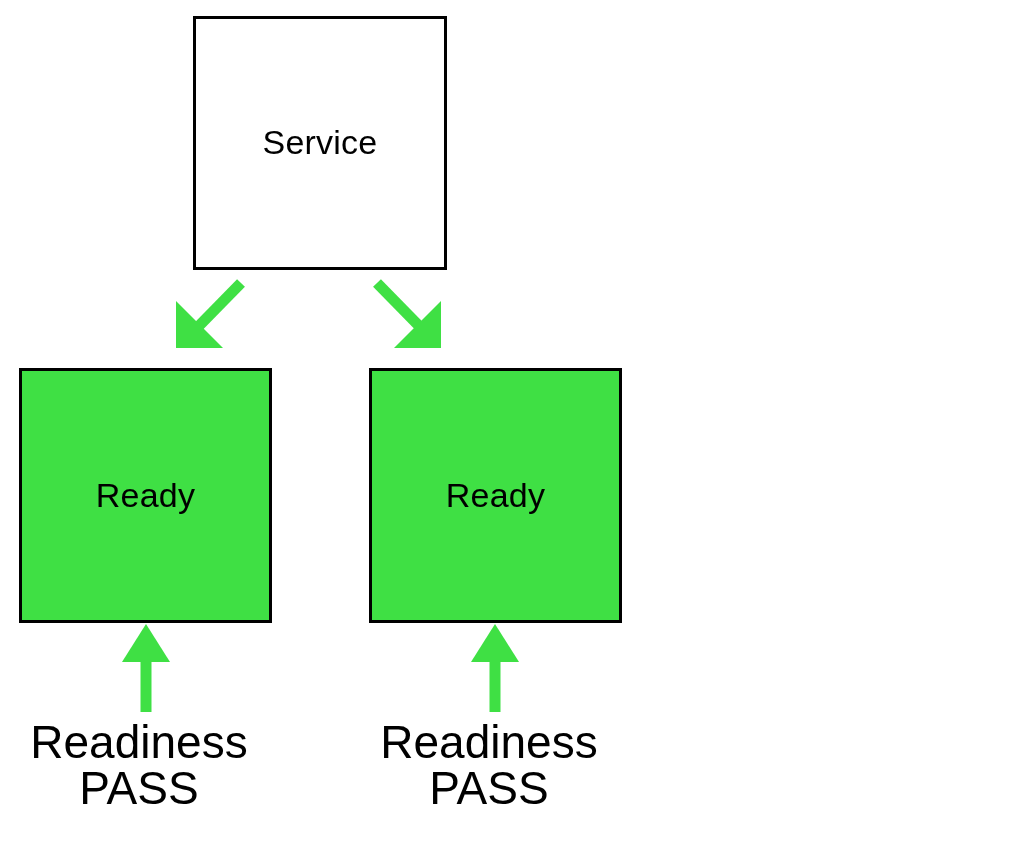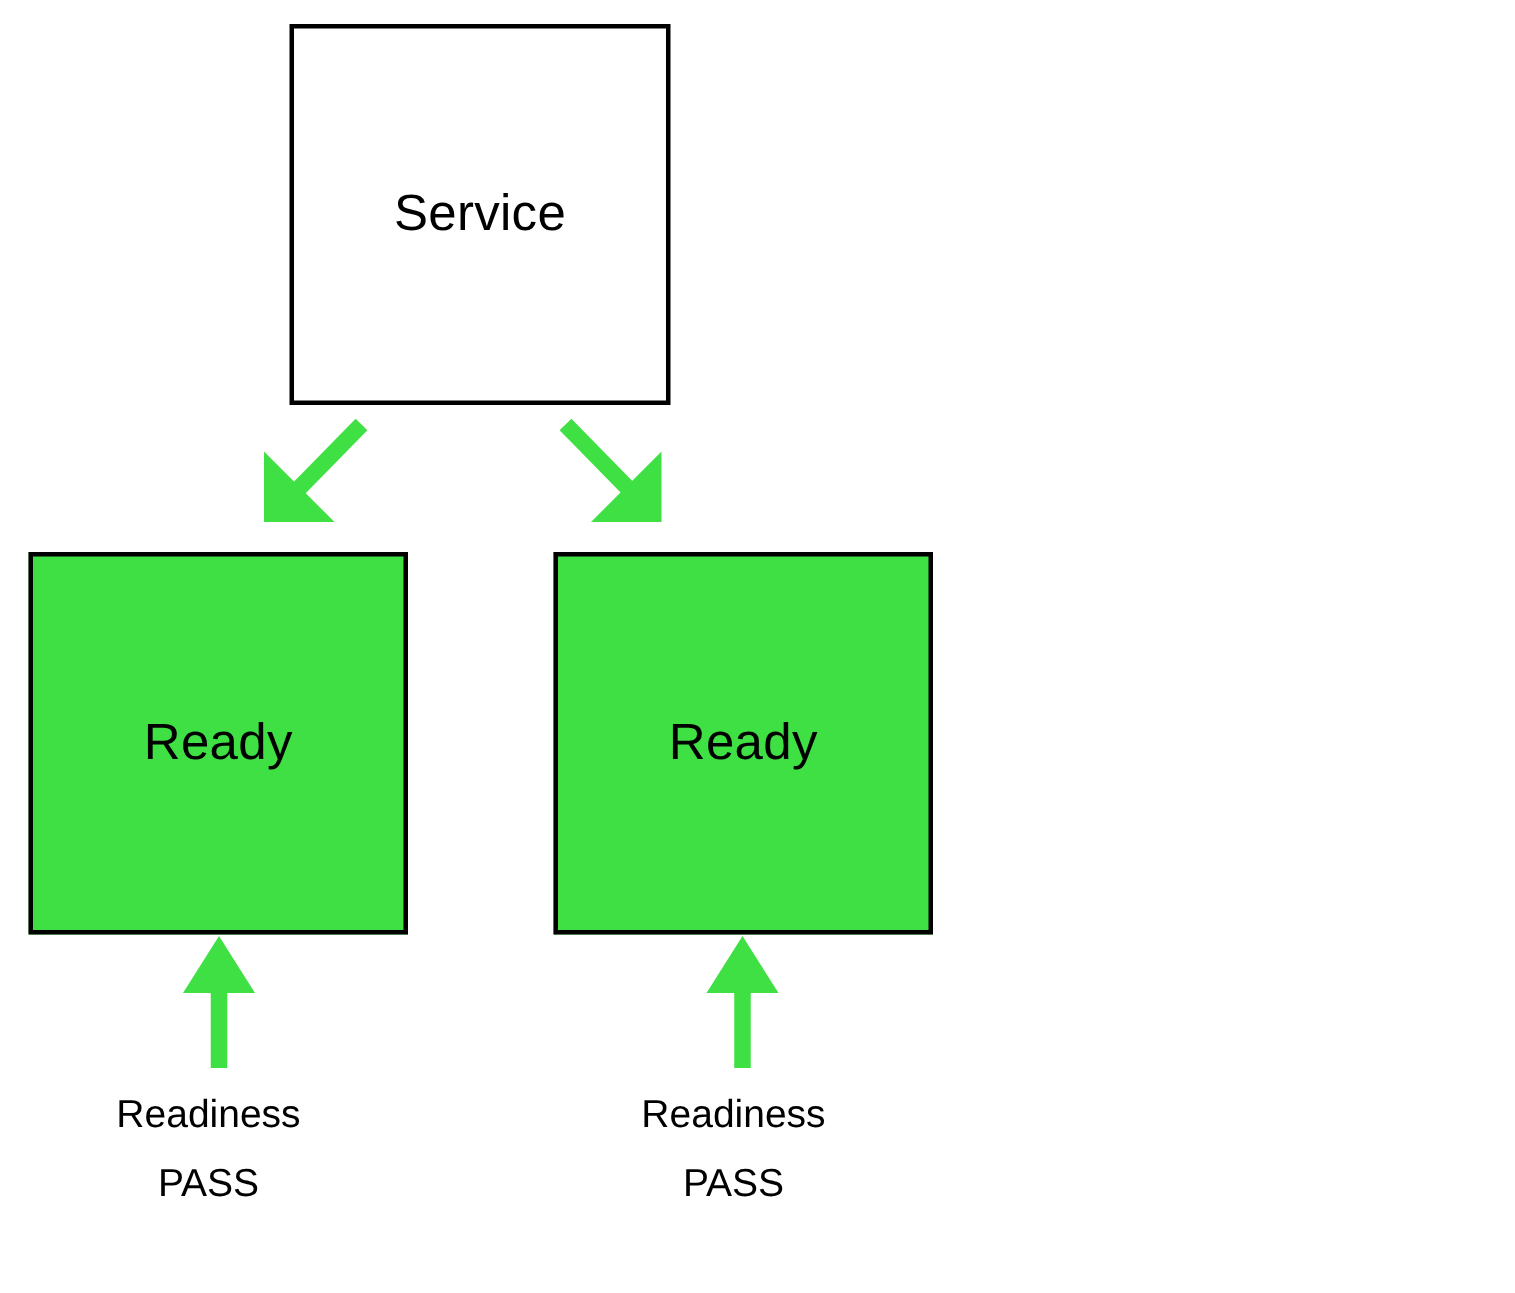--- a/index.html
+++ b/index.html
@@ -57,21 +57,21 @@
     left: 0;
     top: 0;
     width: 1010px;
     height: 862px;
     overflow: visible;
     pointer-events: none;
   }
   .probe-label {
     position: absolute;
     font-family: "Liberation Sans", sans-serif;
-    font-size: 26px;
+    font-size: 46px;
     line-height: 46px;
     color: #000000;
     text-align: center;
     white-space: pre-line;
   }
   #probe-label-left {
     left: 9px;
     top: 719px;
     width: 260px;
   }

